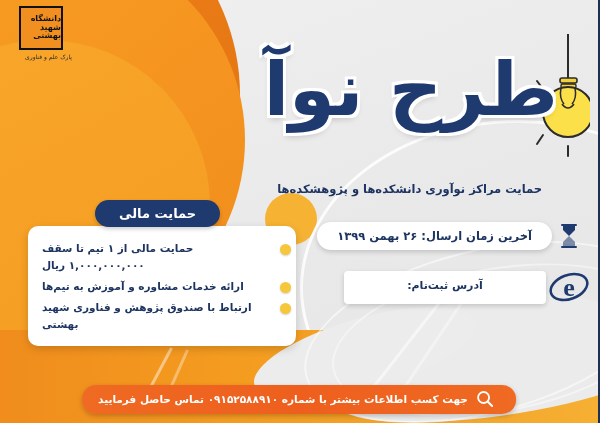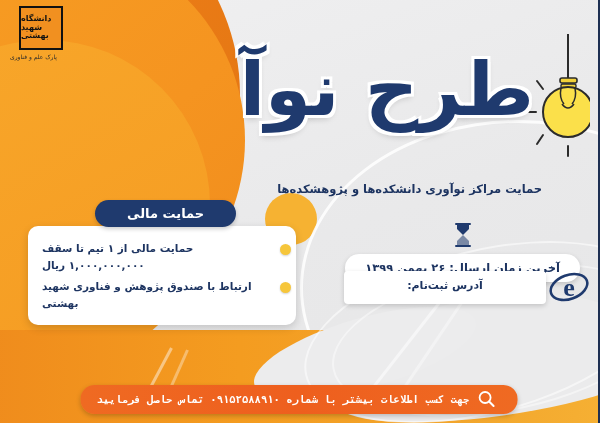--- a/index.html
+++ b/index.html
@@ -87,21 +87,21 @@
   .arc{
     left:300px;top:120px;
     width:430px;height:330px;
     border:3px solid rgba(255,255,255,.85);
     border-radius:50%;
     background:transparent;
   }
 
   
   .logo{
-    position:absolute;left:10px;top:6px;width:62px;text-align:left;z-index:9;
+    position:absolute;left:10px;top:6px;width:62px;text-align:right;z-index:9;
   }
   .logo-mark{
     width:40px;height:40px;margin:0 auto;
     border:2px solid #111;
     background:#f19020;
     display:flex;align-items:center;justify-content:center;
     font-size:8px;line-height:1.05;color:#111;font-weight:bold;
     letter-spacing:-1px;
     overflow:hidden;
   }
@@ -111,21 +111,21 @@
 
   
   .header{
     position:absolute;top:7px;right:14px;
     font-size:11.5px;font-weight:bold;color:#1d3461;
     letter-spacing:0;z-index:8;
   }
 
   
   .title{
-    position:absolute;top:52px;right:64px;
+    position:absolute;top:52px;right:40px;
     font-size:74px;font-weight:bold;color:#1f3a6e;
     line-height:1;z-index:7;
     text-shadow:
        2px 2px 0 #fff, -2px 2px 0 #fff, 2px -2px 0 #fff, -2px -2px 0 #fff,
        3px 3px 0 #fff, -3px 3px 0 #fff, 3px -3px 0 #fff, -3px -3px 0 #fff,
        0 4px 6px rgba(0,0,0,.18);
     white-space:nowrap;
   }
   .subtitle{
     position:absolute;top:182px;right:56px;
@@ -133,21 +133,21 @@
     white-space:nowrap;z-index:7;
   }
 
   
   .bulb{position:absolute;left:524px;top:34px;width:66px;height:150px;z-index:6;}
 
   
   .fin-badge{
     position:absolute;top:200px;left:95px;
     background:#1f3a6e;color:#fff;
-    padding:6px 32px;border-radius:16px;
+    padding:6px 24px;border-radius:16px;
     font-size:13px;font-weight:bold;z-index:10;
     box-shadow:0 2px 4px rgba(0,0,0,.2);
   }
   .fin-card{
     position:absolute;top:226px;left:28px;
     width:268px;
     background:#fff;
     border-radius:10px;
     box-shadow:0 3px 8px rgba(0,0,0,.16);
     padding:14px 26px 13px 14px;
@@ -171,21 +171,21 @@
     right:-21px;top:4px;
     width:11px;height:11px;border-radius:50%;
     background:#f6c63b;
     box-shadow:0 1px 2px rgba(0,0,0,.18);
   }
   .bullet.two-line{top:11px;}
 
   
   .deadline-row{
     position:absolute;top:222px;right:18px;z-index:10;
-    display:flex;align-items:center;gap:6px;flex-direction:column;
+    display:flex;align-items:center;gap:6px;
   }
   .pill{
     background:#fff;border-radius:18px;
     padding:7px 20px;
     font-size:11.5px;font-weight:bold;color:#1d3461;
     box-shadow:0 2px 5px rgba(0,0,0,.17);
     white-space:nowrap;
   }
   .hourglass{width:22px;height:26px;}
 
@@ -209,21 +209,21 @@
     position:absolute;left:50%;transform:translateX(-50%);
     bottom:9px;
     background:linear-gradient(90deg,#ef6a22 0%,#ee5f1e 50%,#ef6a22 100%);
     border-radius:14px;
     padding:5px 22px 6px 16px;
     display:flex;align-items:center;gap:8px;
     box-shadow:0 2px 5px rgba(0,0,0,.22);
     z-index:12;
   }
   .footer-text{
-    font-size:10.5px;font-weight:bold;color:#fff;white-space:nowrap;font-family:Liberation Mono, monospace;
+    font-size:10.5px;font-weight:bold;color:#fff;white-space:nowrap;
   }
   .mag{width:18px;height:18px;}
 </style>
 </head>
 <body>
 
 <div id="poster">
 
   <div class="bg circle-dark"></div>
   <div class="bg circle-mid"></div>
@@ -270,20 +270,24 @@
 
   <div class="fin-badge">حمایت مالی</div>
   <div class="fin-card">
     <ul class="fin-list">
       <li>
         <span class="bullet"></span>
         <span>حمایت مالی از ۱ تیم تا سقف ۱,۰۰۰,۰۰۰,۰۰۰ ریال</span>
       </li>
       <li>
         <span class="bullet"></span>
+        <span>ارائه خدمات مشاوره و آموزش به تیم‌ها</span>
+      </li>
+      <li>
+        <span class="bullet"></span>
         <span>ارتباط با صندوق پژوهش و فناوری شهید بهشتی</span>
       </li>
     </ul>
   </div>
 
   <div class="deadline-row">
     <span class="hourglass">
       <svg viewBox="0 0 22 26" width="22" height="26">
         <path d="M4 2 h14 M4 24 h14" stroke="#1f3a6e" stroke-width="2" stroke-linecap="round"></path>
         <path d="M5 2 L5 7 L11 13 L17 7 L17 2 Z" fill="#1f3a6e"></path>

